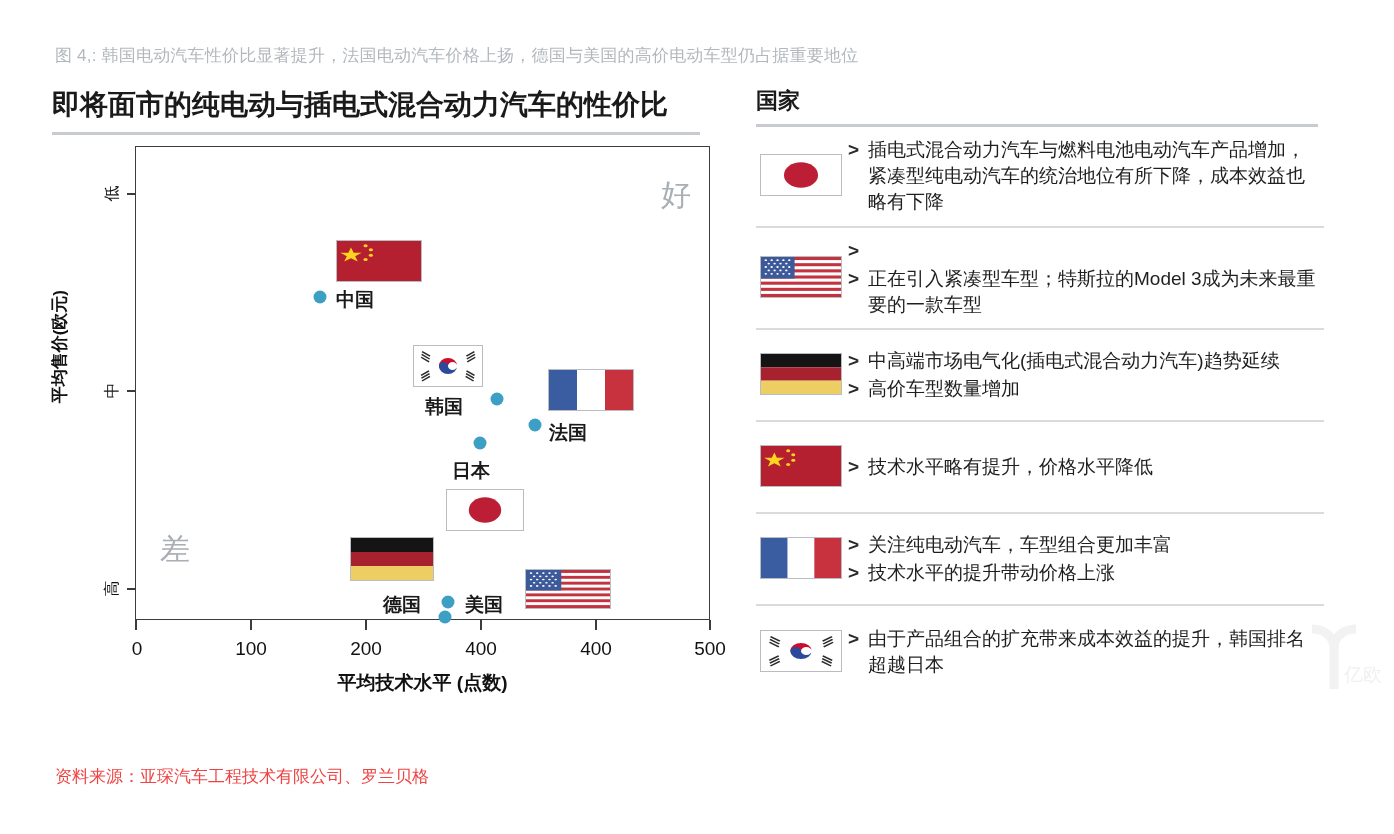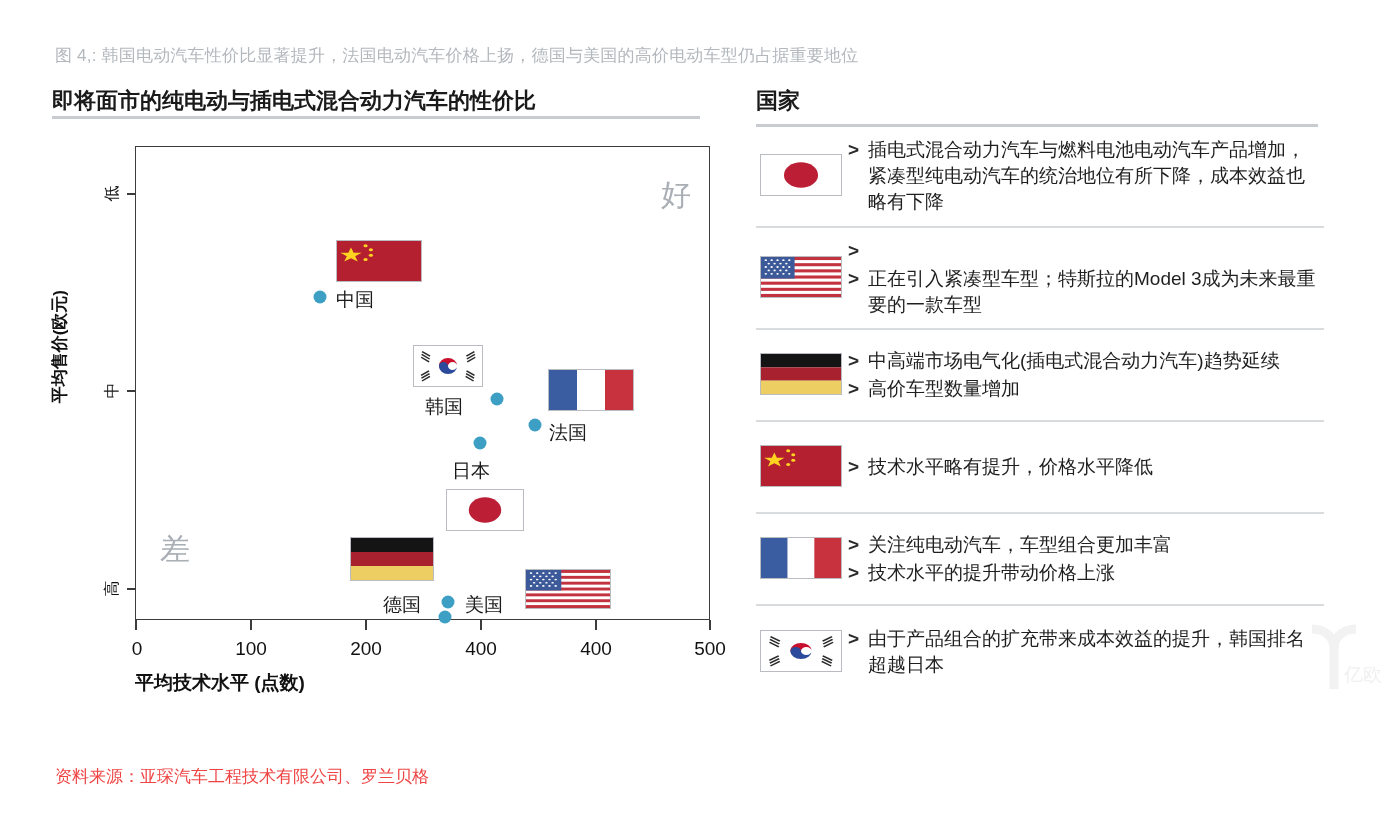--- a/index.html
+++ b/index.html
@@ -14,22 +14,22 @@
   
   .fig-caption {
     position: absolute; left: 55px; top: 44px;
     font-size: 17px; color: #b3b8bd; letter-spacing: .2px;
     white-space: nowrap;
   }
 
   
   .chart-panel { position: absolute; left: 52px; top: 86px; width: 700px; }
   .panel-title {
-    font-size: 22px; font-weight: bold; color: #1a1a1a;
-    padding-bottom: 0; white-space: nowrap;
+    font-size: 28px; font-weight: bold; color: #1a1a1a;
+    padding-bottom: 8px; white-space: nowrap;
   }
   .title-rule { height: 3px; background: #c8ccd0; width: 648px; }
 
   .plot-wrap { position: absolute; left: 0; top: 0; width: 752px; height: 720px; }
 
   
   .plot-box {
     position: absolute; left: 135px; top: 146px;
     width: 575px; height: 474px;
     border: 1.5px solid #3c3c3c; background: #fff;
@@ -61,31 +61,32 @@
   }
 
   
   .x-tick-mark { position: absolute; top: 620px; width: 1.5px; height: 10px; background: #3c3c3c; }
   .x-tick-label {
     position: absolute; top: 638px; font-size: 19px; color: #111;
     transform: translateX(-50%); white-space: nowrap;
   }
   .x-axis-title {
     position: absolute; top: 670px; left: 135px; width: 575px;
-    font-size: 19px; font-weight: bold; color: #111;
+    text-align: center; font-size: 19px; font-weight: bold; color: #111;
   }
 
   
   .dot {
     position: absolute; width: 13px; height: 13px; border-radius: 50%;
     background: #3d9fc4; transform: translate(-50%,-50%);
   }
   .pt-label {
     position: absolute; font-size: 19px; color: #1a1a1a; white-space: nowrap;
     transform: translateY(-50%);
+    font-weight: bold;
   }
 
   .flag { position: absolute; border: 1px solid #b9bdc1; overflow: hidden; }
   .flag svg { display:block; width:100%; height:100%; }
 
   
   .note {
     position: absolute; left: 55px; top: 713px;
     font-size: 15px; color: #2a2a2a; white-space: nowrap;
   }

